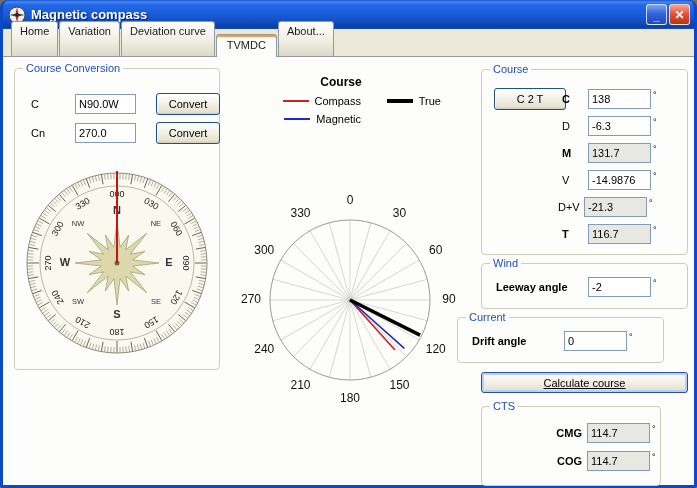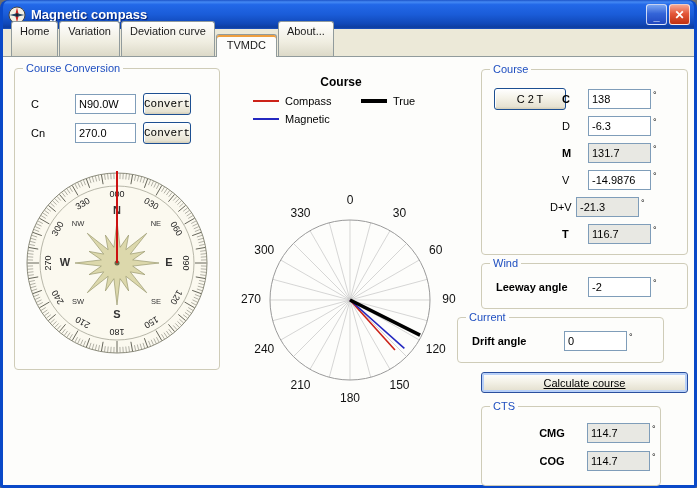--- a/index.html
+++ b/index.html
@@ -85,36 +85,36 @@
     cursor: default;
   }
   .btn.default { border-color: #2a4f9e; box-shadow: inset 0 0 0 2px #b8d0f8; text-decoration: underline; }
   .lbl { color: #000; }
   .b { font-weight: bold; }
   .deg { font-size: 9px; margin-left: 2px; position: relative; top: -4px; display: inline-block; }
   
   .cc-row { position: absolute; left: 16px; display: flex; align-items: center; }
   .cc-row .lbl { display: inline-block; width: 44px; }
   .cc-row .tb { width: 61px; }
-  .cc-row .btn { width: 48px; margin-left: 7px; font-family: Liberation Mono, monospace; }
+  .cc-row .btn { width: 64px; margin-left: 20px; }
   #rose-wrap { position: absolute; left: 6px; top: 98px; width: 192px; height: 192px; }
   
   .legend { position: absolute; left: 238px; top: 18px; width: 200px; }
   .legend-title { text-align: center; font-weight: bold; font-size: 12px; margin-bottom: 6px; color: #000; }
   .legend-grid { display: grid; grid-template-columns: 108px 80px; row-gap: 6px; padding-left: 12px; }
-  .legend-item { display: flex; align-items: center; }
+  .legend-item { display: flex; align-items: center; justify-content: flex-end; }
   .legend-line { display: inline-block; width: 26px; height: 2px; margin-right: 6px; background: #000; }
   
   #polar-wrap { position: absolute; left: 225px; top: 121px; width: 244px; height: 244px; }
   svg text { font-family: "Liberation Sans", sans-serif; }
   
   .r-row { position: absolute; display: flex; align-items: center; }
   .r-row .tb { width: 63px; }
   .course-lbl { display: inline-block; width: 26px; }
-  .cts-lbl { display: inline-block; width: 60px; text-align: center; margin-right: 5px; }
+  .cts-lbl { display: inline-block; width: 60px; text-align: right; margin-right: 5px; }
 </style>
 </head>
 <body>
 
 <div class="window">
   <div class="titlebar">
     <svg class="app-icon" viewBox="0 0 18 18">
       <circle cx="9" cy="9" r="8" fill="#f2efe2" stroke="#444"></circle>
       <polygon points="9,1.5 10.8,9 9,16.5 7.2,9" fill="#c22"></polygon>
       <polygon points="1.5,9 9,7.2 16.5,9 9,10.8" fill="#246"></polygon>
@@ -441,21 +441,21 @@
         <div class="r-row" style="left:80px; top:73px;">
           <span class="lbl b course-lbl">M</span>
           <input class="tb ro" value="131.7" style="">
           <span class="deg">°</span>
         </div>
         <div class="r-row" style="left:80px; top:100px;">
           <span class="lbl course-lbl">V</span>
           <input class="tb" value="-14.9876" style="">
           <span class="deg">°</span>
         </div>
-        <div class="r-row" style="left:68px; top:127px;justify-content:center;">
+        <div class="r-row" style="left:76px; top:127px;justify-content:center;">
           <span class="lbl course-lbl">D+V</span>
           <input class="tb ro" value="-21.3" style="">
           <span class="deg">°</span>
         </div>
         <div class="r-row" style="left:80px; top:154px;">
           <span class="lbl b course-lbl">T</span>
           <input class="tb ro" value="116.7" style="">
           <span class="deg">°</span>
         </div>
       </div>

